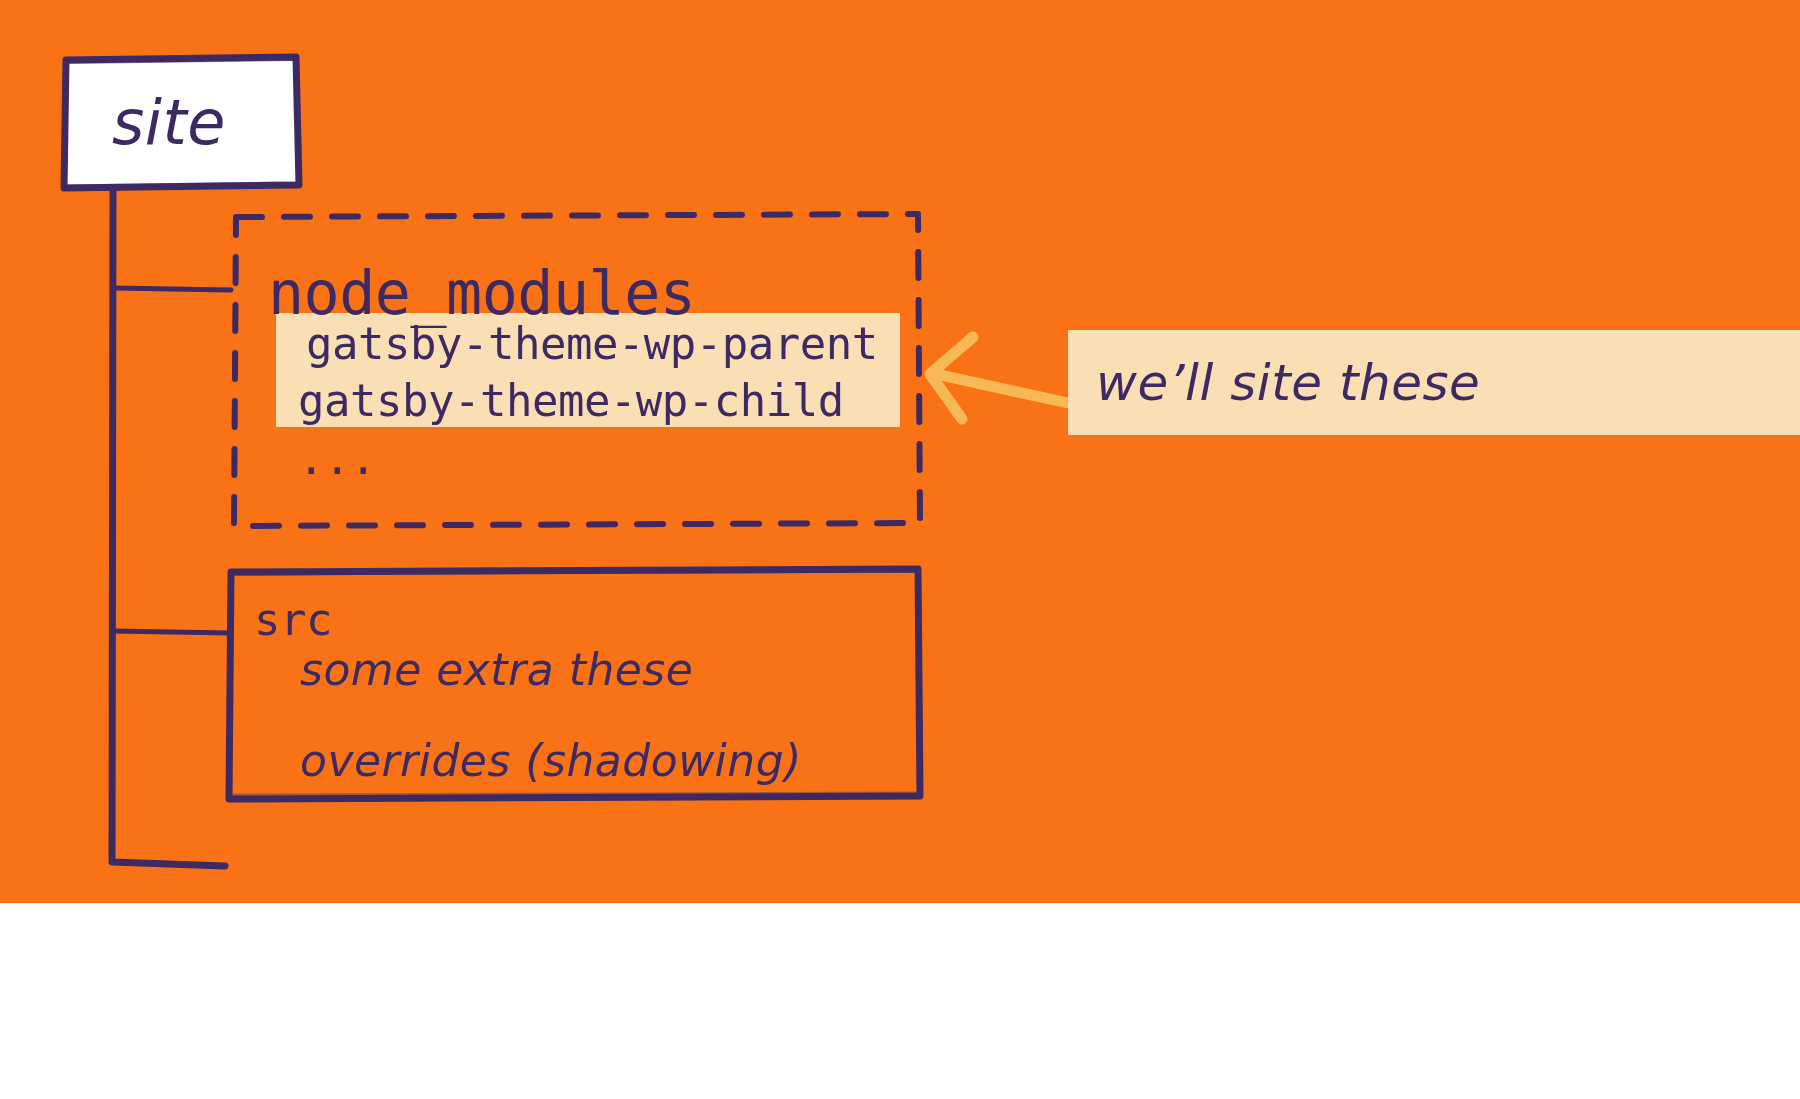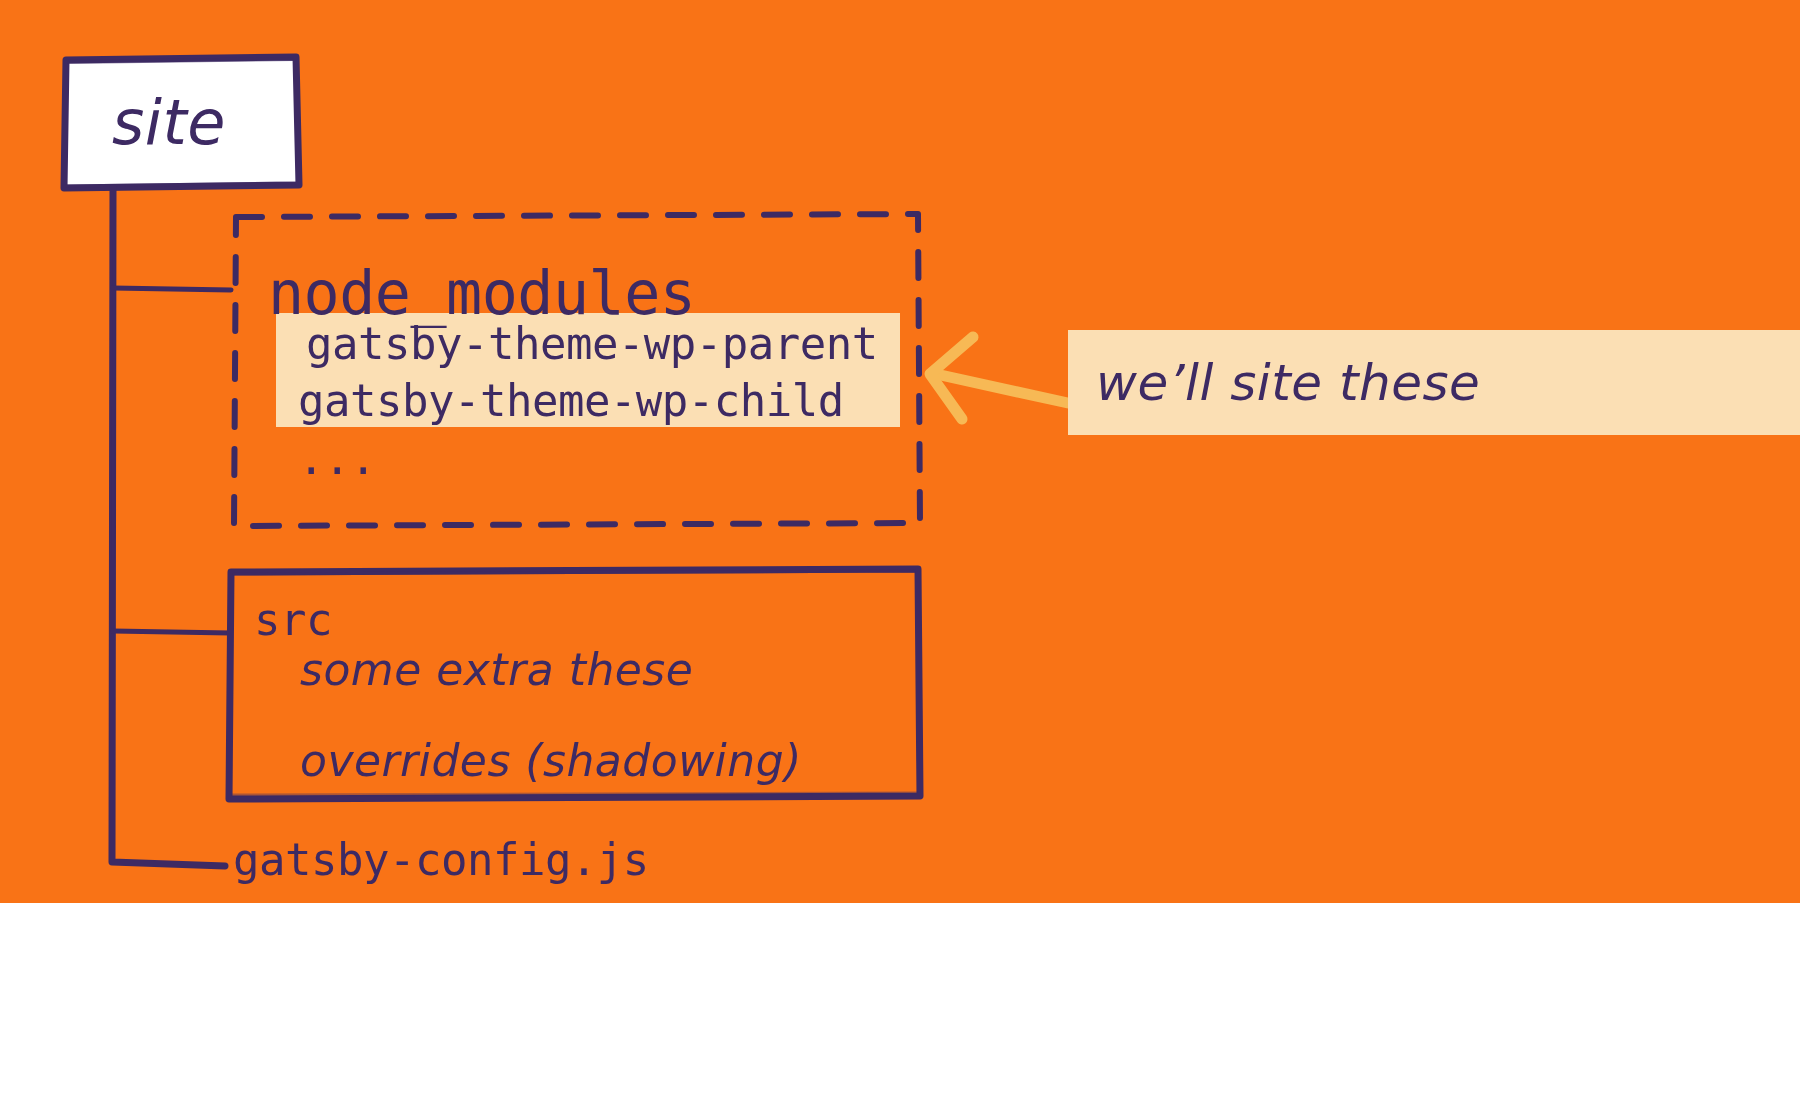--- a/index.html
+++ b/index.html
@@ -175,18 +175,17 @@
   <div class="node-text mono" id="nm-item-1">gatsby-theme-wp-child</div>
 
   <div class="node-text mono" id="nm-ellipsis">...</div>
 
   <div class="node-text mono" id="src-title">src</div>
 
   <div class="node-text hand" id="src-item-0">some extra these</div>
 
   <div class="node-text hand" id="src-item-1">overrides (shadowing)</div>
 
-  <div class="node-text mono" id="config-label">gatsby-config.js</div>
 
   <div id="callout-box"></div>
   <div class="node-text hand" id="callout-text">we’ll site these</div>
 
 </div>
 
 </body></html>

